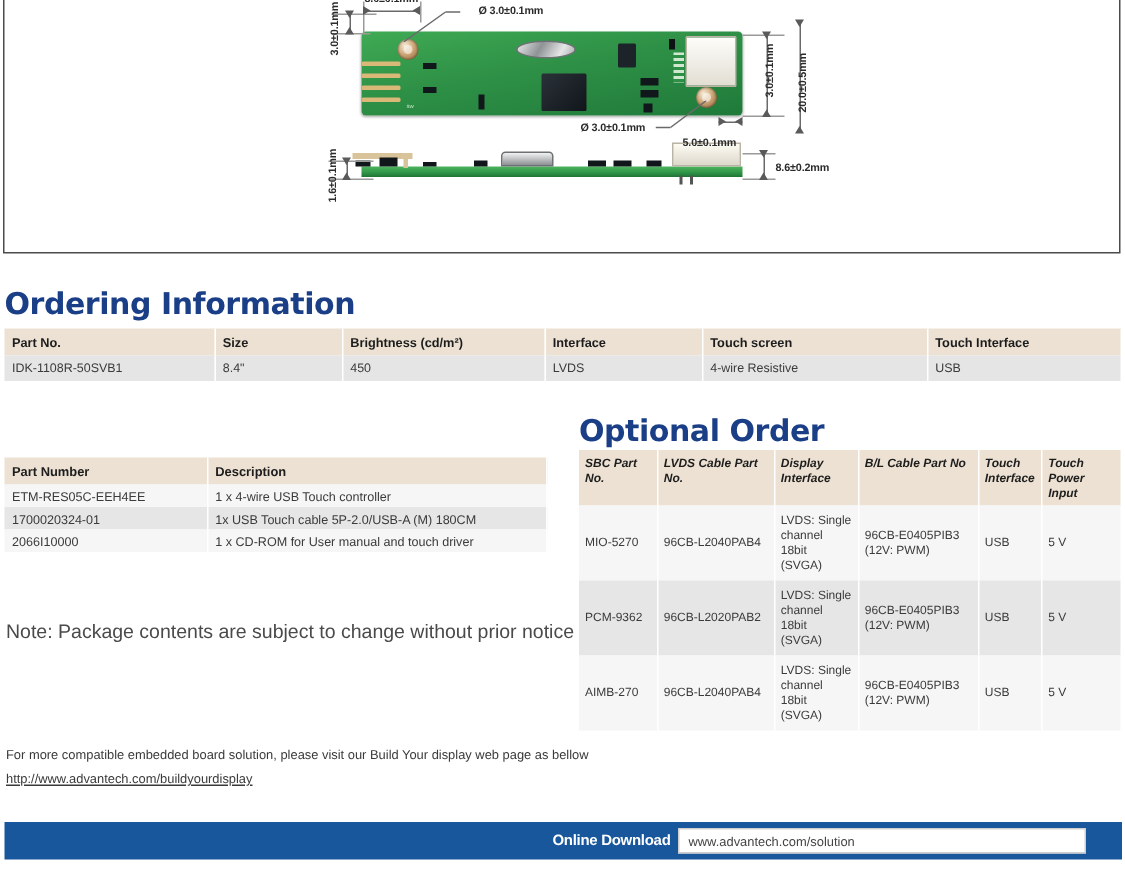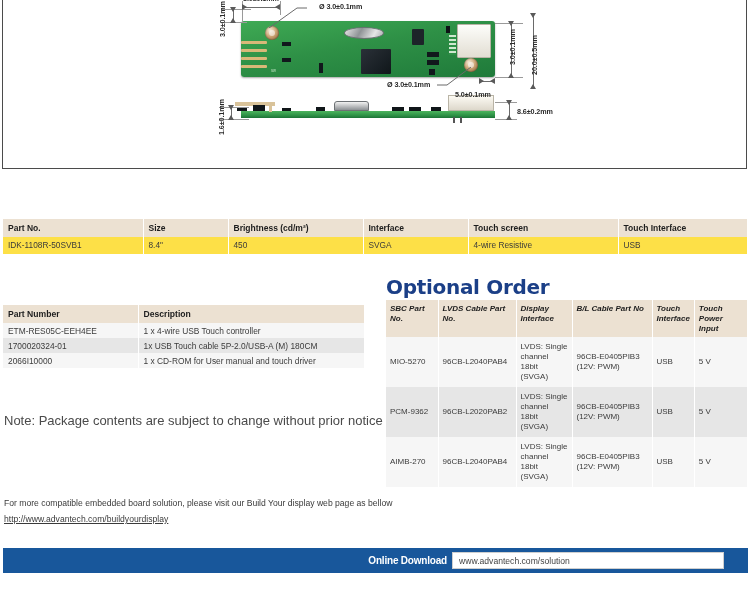--- a/index.html
+++ b/index.html
@@ -105,21 +105,21 @@
     background: #ece1d2;
     color: #1d1d1d;
     font-weight: bold;
   }
   .tbl td { color: #3b3b3b; }
   .tbl tr.alt td { background: #e6e6e6; }
   .tbl tr.plain td { background: #f6f6f6; }
 
   #ordering-table { position:absolute; left:3px; top:219px; width:745px; }
   #ordering-table th { font-size: 8.5px; padding:4px 5px; }
-  #ordering-table td { font-size: 8.3px; padding:3px 5px 4px; background:#fde047; }
+  #ordering-table td { font-size: 8.3px; padding:3px 5px 4px; background:#e5e5e5; }
 
   #packing-table { position:absolute; left:3px; top:305px; width:362px; }
   #packing-table th { font-size: 8.6px; padding: 4px 5px; }
   #packing-table td { font-size: 8.4px; padding: 2.5px 5px; }
 
   #optional-table { position:absolute; left:386px; top:300px; width:362px; }
   #optional-table th { font-size: 8px; line-height: 1.22; padding: 4px 4px; vertical-align: top; font-style: italic; }
   #optional-table td { font-size: 8px; line-height: 1.25; padding: 5px 4px; vertical-align: middle; }
 
   #packing-note {
@@ -256,38 +256,39 @@
     <div class="dim-text vert" style="left:214px; top:146px;">1.6±0.1mm</div>
 
     <div class="ext-line h" style="left:492px; top:113px; width:22px;"></div>
     <div class="ext-line h" style="left:492px; top:130px; width:22px;"></div>
     <div class="dim-line v" style="left:506px; top:113px; height:17px;"></div>
     <div class="arrow down" style="left:503px; top:111px;"></div>
     <div class="arrow up" style="left:503px; top:126px;"></div>
     <div class="dim-text" style="left:514px; top:118px;">8.6±0.2mm</div>
   </div>
 
+  <div class="section-title" style="left:3px; top:190px;">Ordering Information</div>
 
   <table class="tbl" id="ordering-table">
     <thead>
       <tr>
         <th style="width:140px">Part No.</th>
         <th style="width:85px">Size</th>
         <th style="width:135px">Brightness (cd/m²)</th>
         <th style="width:105px">Interface</th>
         <th style="width:150px">Touch screen</th>
         <th>Touch Interface</th>
       </tr>
     </thead>
     <tbody>
       <tr>
         <td>IDK-1108R-50SVB1</td>
         <td>8.4"</td>
         <td>450</td>
-        <td>SVGA</td>
+        <td>LVDS</td>
         <td>4-wire Resistive</td>
         <td>USB</td>
       </tr>
     </tbody>
   </table>
 
 
   <table class="tbl" id="packing-table">
     <thead>
       <tr>

